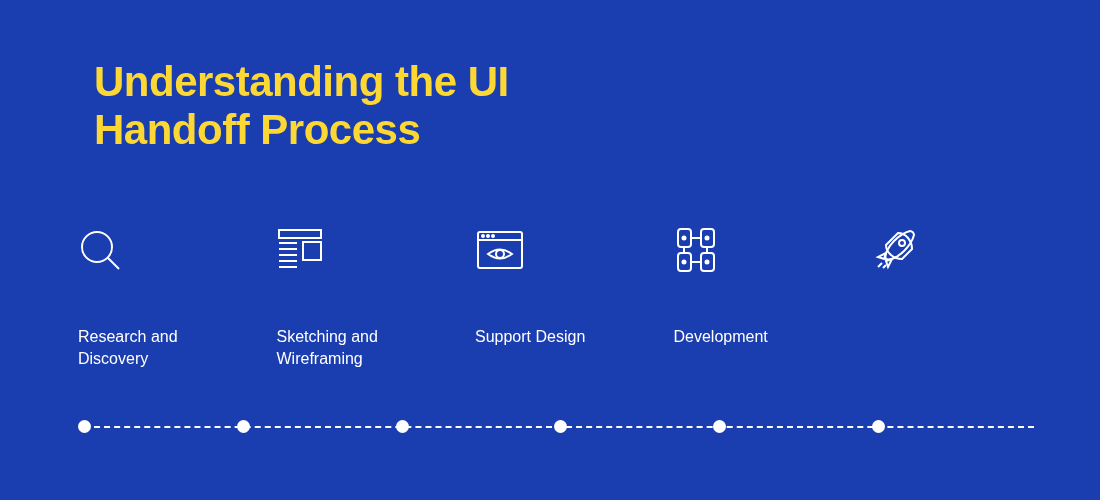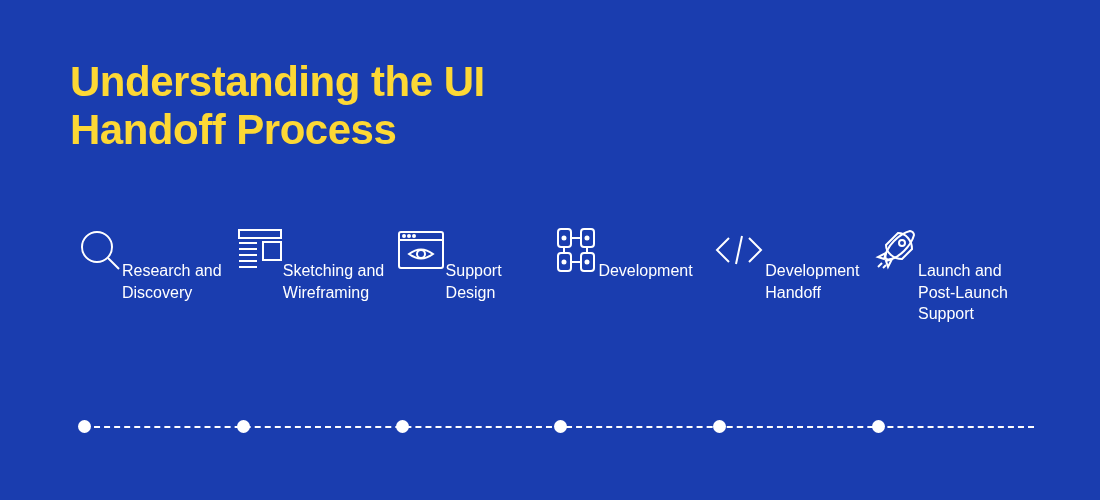--- a/index.html
+++ b/index.html
@@ -11,39 +11,40 @@
       width: 1100px;
       height: 500px;
       background: #1A3DAF;
       font-family: -apple-system, BlinkMacSystemFont, "Segoe UI", Helvetica, Arial, sans-serif;
       position: relative;
       overflow: hidden;
     }
     .title {
       position: absolute;
       top: 58px;
-      left: 70px;
+      left: 94px;
       color: #FDD835;
       font-size: 42px;
       font-weight: 700;
       line-height: 1.15;
       letter-spacing: -0.5px;
     }
     .steps {
       position: absolute;
       top: 225px;
       left: 78px;
       right: 78px;
       display: flex;
       justify-content: space-between;
     }
     .step {
       width: 150px;
       display: flex;
-      flex-direction: row;
+      flex-direction: column;
+      gap: 16px;
     }
     .step-icon {
       height: 50px;
       display: flex;
       align-items: center;
     }
     .step-label {
       margin-top: 35px;
       color: #FFFFFF;
       font-size: 16px;
@@ -148,44 +149,33 @@
         <circle cx="33" cy="36" r="1.5" fill="#fff"></circle>
         <line x1="17" y1="12" x2="27" y2="12"></line>
         <line x1="17" y1="36" x2="27" y2="36"></line>
         <line x1="10" y1="21" x2="10" y2="27"></line>
         <line x1="33" y1="21" x2="33" y2="27"></line>
       </svg>
     </div>
     <div class="step-label">Development</div>
   </div>
 
-  <div class="step">
-    <div class="step-icon">
-      <svg width="52" height="36" viewBox="0 0 52 36">
-        <polyline points="16,6 4,18 16,30"></polyline>
-        <polyline points="36,6 48,18 36,30"></polyline>
-        <line x1="29" y1="4" x2="23" y2="32"></line>
-      </svg>
-    </div>
-    <div class="step-label">Development Handoff</div>
-  </div>
 
   <div class="step">
     <div class="step-icon">
       <svg width="46" height="46" viewBox="0 0 46 46">
         <path d="M26 6 C34 6 40 14 40 22 L30 32 C22 32 14 26 14 18 Z" transform="rotate(0 23 23)"></path>
         <path d="M38 4 C38 4 30 6 22 14 C16 20 12 28 14 32 C18 34 26 30 32 24 C40 16 42 8 42 8 C42 6 40 4 38 4 Z"></path>
         <circle cx="30" cy="16" r="3"></circle>
         <path d="M14 26 L6 30 L12 32 Z"></path>
         <path d="M20 32 L16 40 L14 34 Z"></path>
         <line x1="10" y1="36" x2="6" y2="40"></line>
         <line x1="14" y1="38" x2="11" y2="41"></line>
       </svg>
     </div>
-    <div class="step-label">Launch and Post-Launch Support</div>
   </div>
 
 </div>
 
 <div class="timeline">
   <div class="timeline-line"></div>
   <div class="timeline-dots">
     <div class="dot-group">
         <div class="dot"></div>
       </div>

